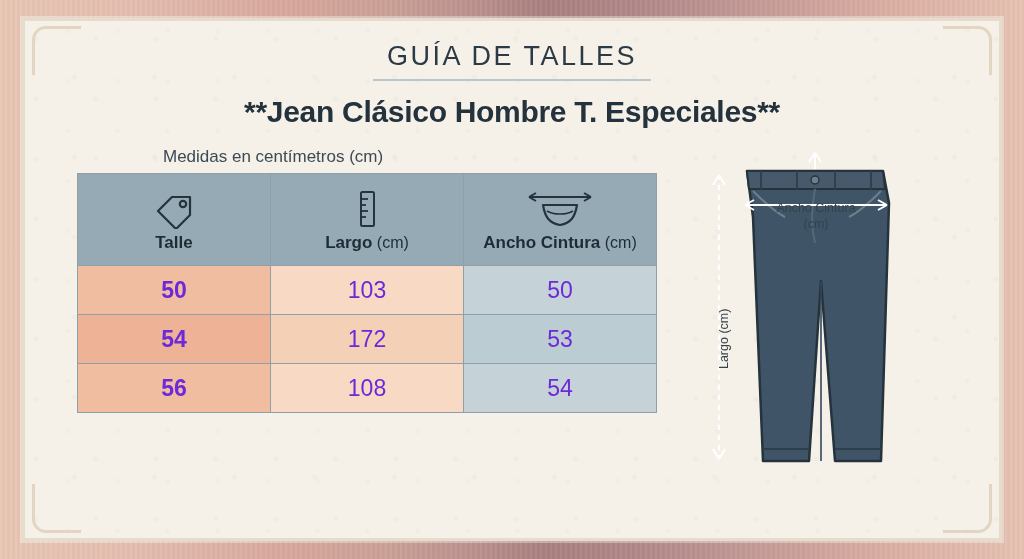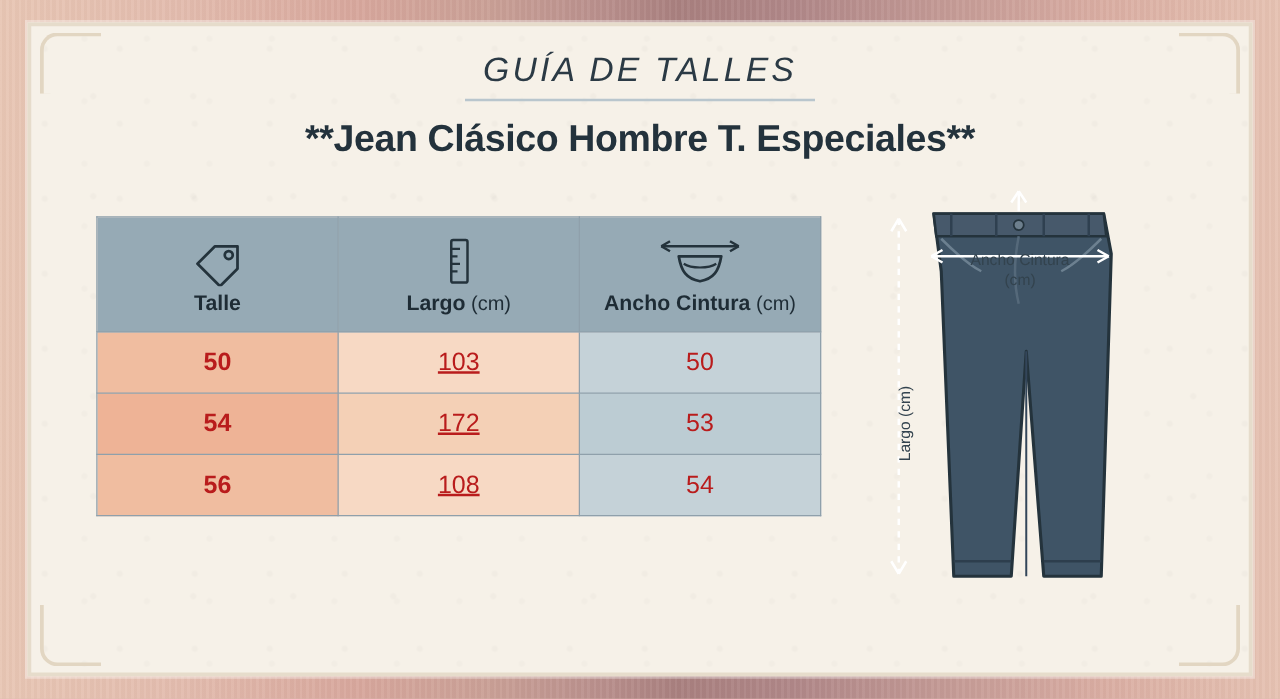--- a/index.html
+++ b/index.html
@@ -85,21 +85,20 @@
   }
   .guide-title {
     font-size: 27px;
     letter-spacing: 2.5px;
     color: #2b3a45;
     font-weight: 400;
     display: inline-block;
     padding: 0 14px 7px 14px;
     border-bottom: 2px solid #b9c6cd;
     font-family: "Liberation Sans", sans-serif;
-    font-style: italic;
   }
   .product-title {
     margin-top: 14px;
     font-size: 30px;
     font-weight: bold;
     color: #23323c;
     letter-spacing: -0.3px;
     text-align: center;
   }
   .units-line {
@@ -143,25 +142,25 @@
   }
   thead th .hdr-icon {
     display: block;
     height: 40px;
     margin-bottom: 4px;
   }
   thead th .hdr-icon svg { display: block; margin: 0 auto; }
 
   tbody td {
     height: 46px;
-    font-size: 20px;
-    color: #b91c1c;
+    font-size: 23px;
+    color: #6d28d9;
   }
   td.col-talle { font-weight: bold; background: #f0bda0; width: 108px; }
-  td.col-largo { background: #f7d9c4; text-decoration: underline; }
+  td.col-largo { background: #f7d9c4; }
   td.col-ancho { background: #c5d2d8; }
   tbody tr:nth-child(even) td.col-talle { background: #eeb396; }
   tbody tr:nth-child(even) td.col-largo { background: #f4d0b6; }
   tbody tr:nth-child(even) td.col-ancho { background: #bcccd3; }
 
   .footnote {
     position: absolute;
     left: 0; right: 0;
     bottom: 22px;
     text-align: center;
@@ -204,20 +203,21 @@
     <div class="card-texture"></div>
 
     <div class="corner tl"></div>
     <div class="corner tr"></div>
     <div class="corner bl"></div>
     <div class="corner br"></div>
 
     <div class="head-wrap">
       <div class="guide-title">GUÍA DE TALLES</div>
       <div class="product-title">**Jean Clásico Hombre T. Especiales**</div>
+      <div class="units-line">Medidas en centímetros (cm)</div>
     </div>
 
     <div class="table-area">
       <table class="size-table">
         <thead>
           <tr>
             <th>
               <span class="hdr-icon">
                 <svg width="44" height="40" viewBox="0 0 44 40">
                   <path d="M6 22 L20 8 L38 8 L38 26 L24 40 Z" fill="none" stroke="#24333c" stroke-width="2.2" stroke-linejoin="round"></path>

